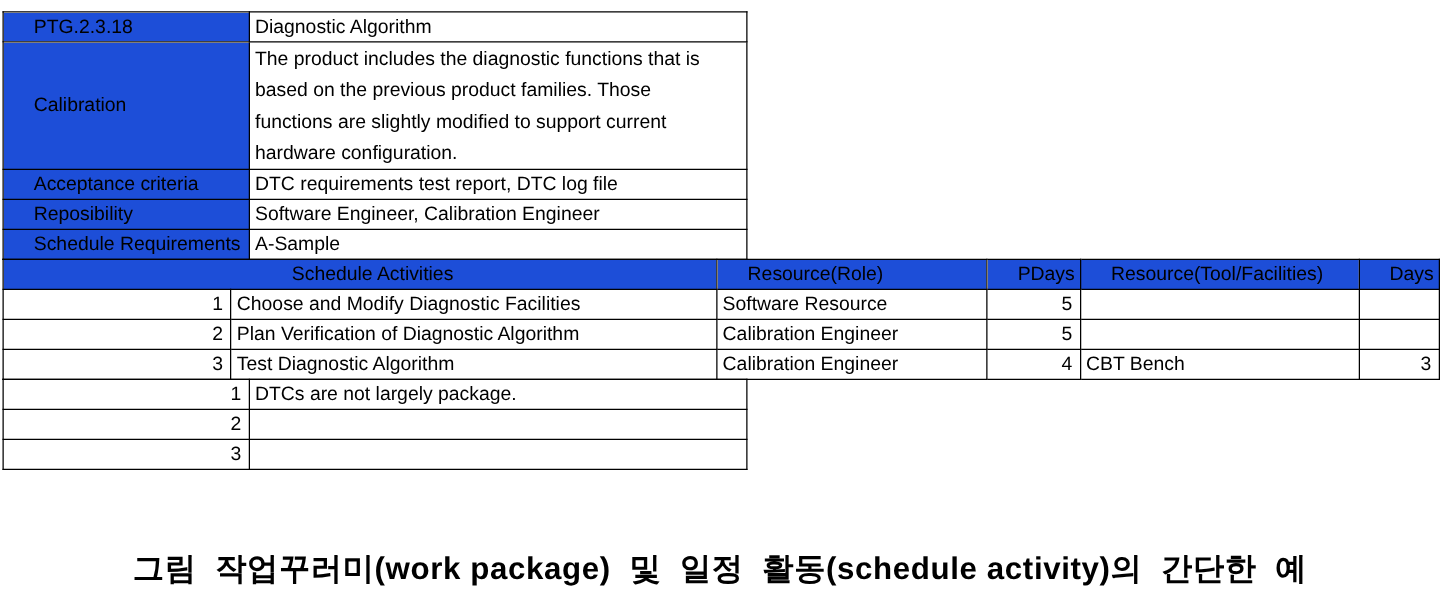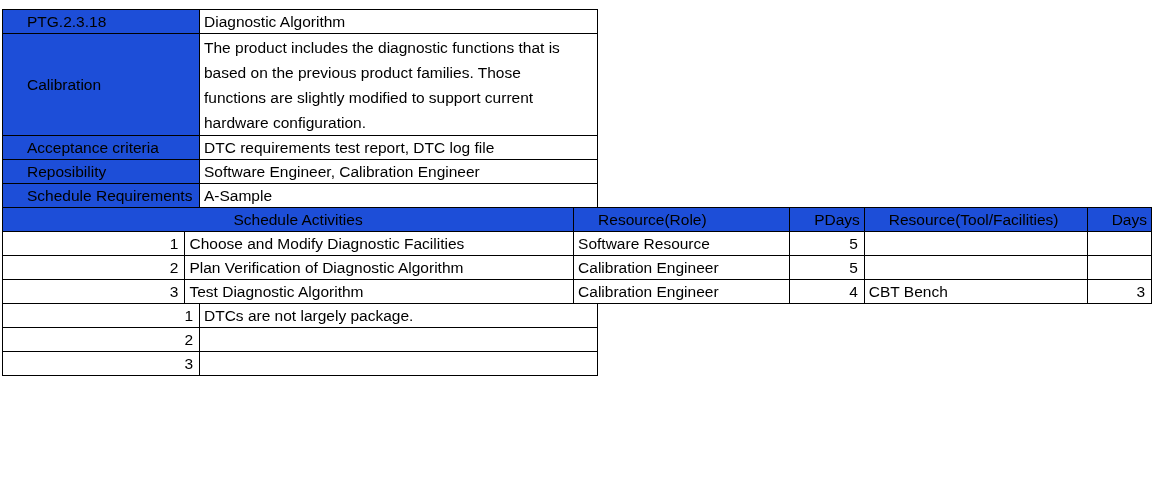--- a/index.html
+++ b/index.html
@@ -153,13 +153,14 @@
       </tr>
       <tr>
         <td class="rt">3</td>
         <td></td>
       </tr>
     </tbody>
       </table>
 
   </div>
 
+  <div id="caption">그림  작업꾸러미(work package)  및  일정  활동(schedule activity)의  간단한  예</div>
 </div>
 
 </body></html>

